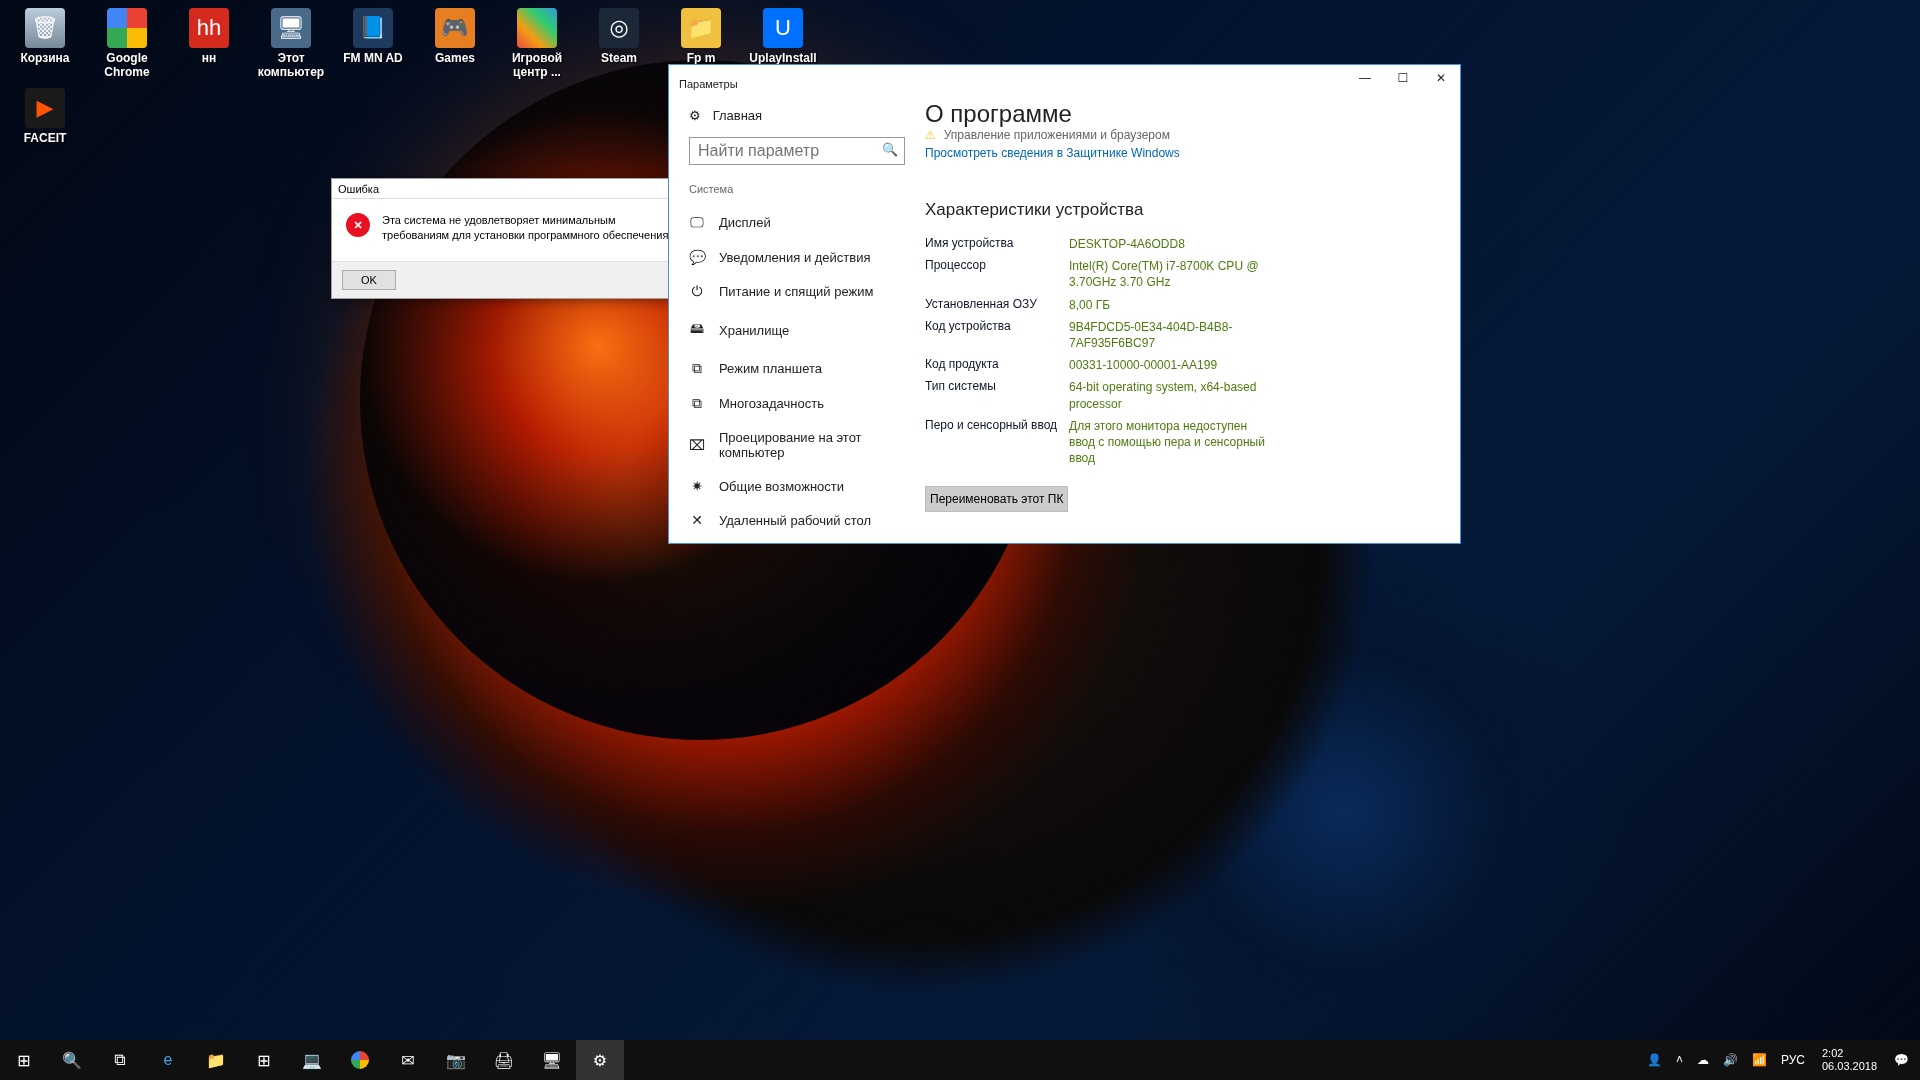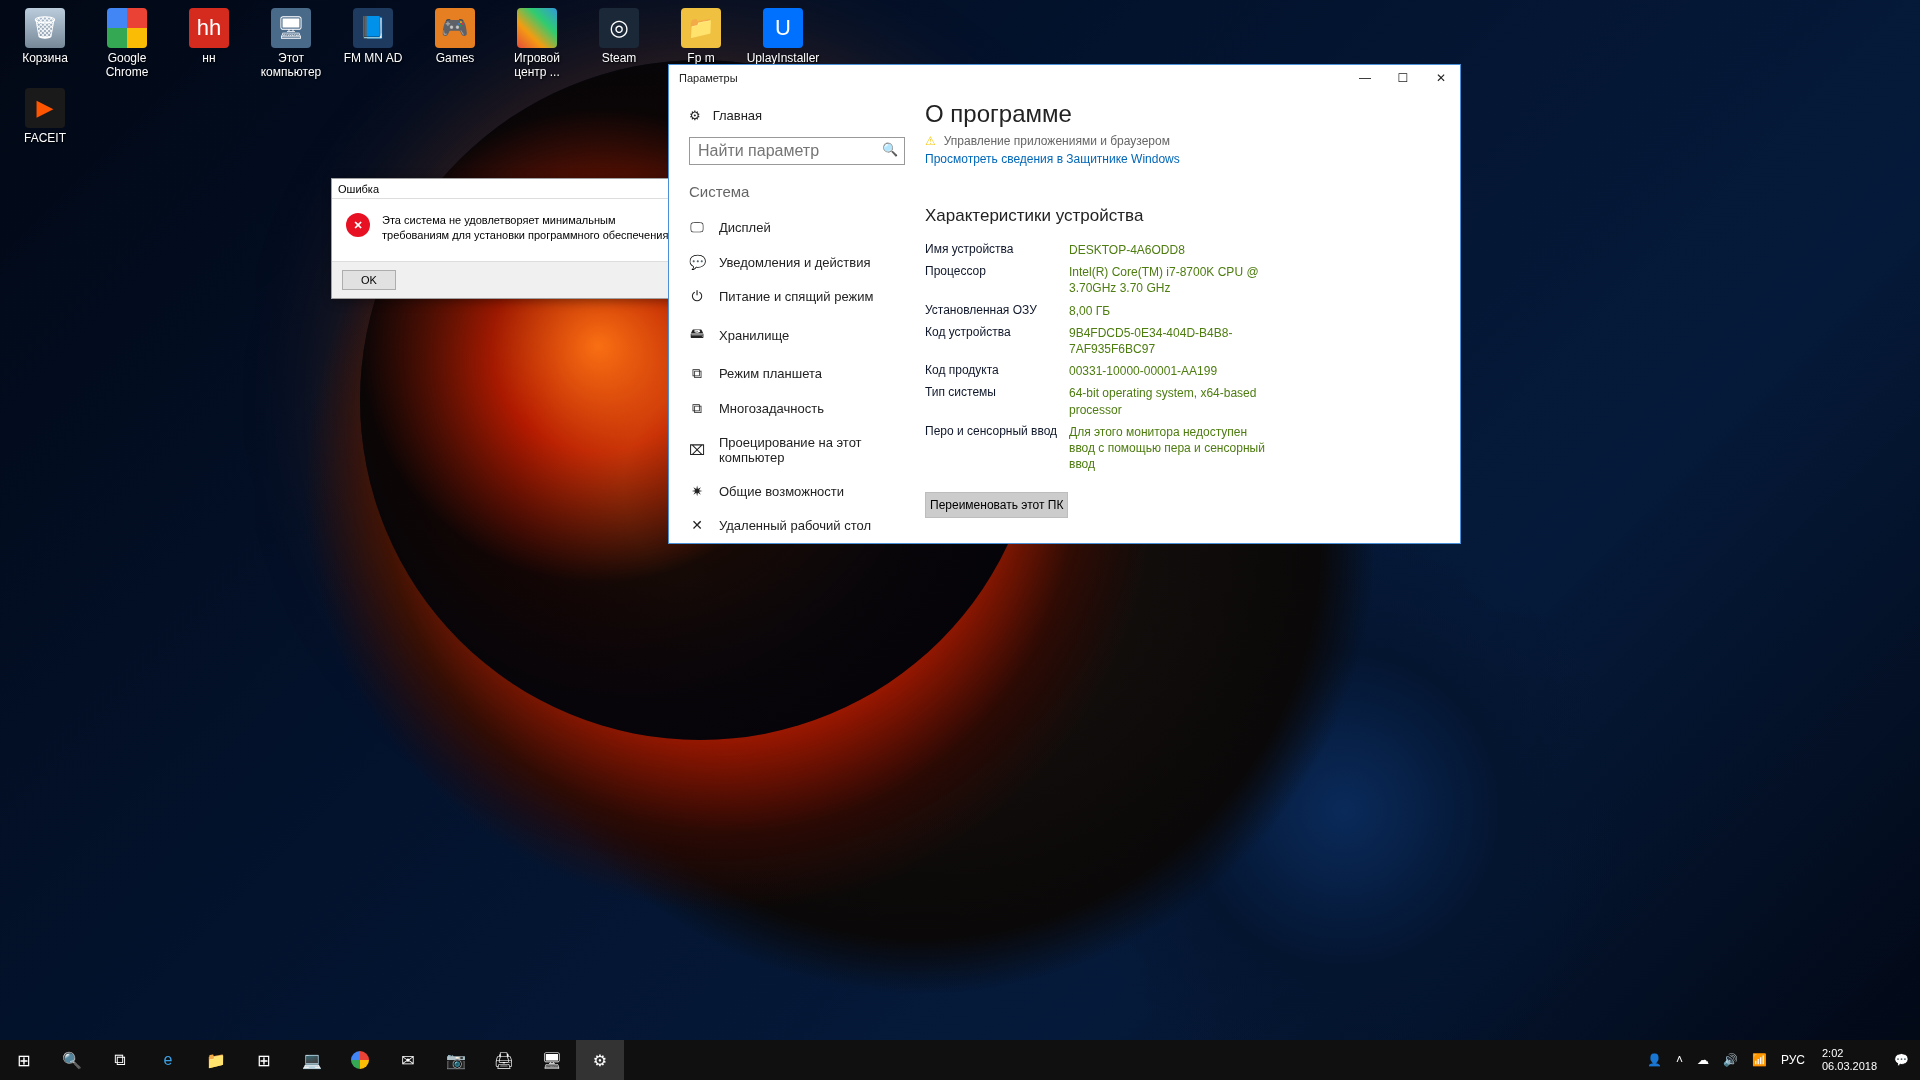--- a/index.html
+++ b/index.html
@@ -3,50 +3,50 @@
 <meta charset="utf-8">
 <style>
 * { box-sizing: border-box; margin: 0; padding: 0; font-family: "Segoe UI", Tahoma, sans-serif; }
 html, body { width: 1920px; height: 1080px; overflow: hidden; }
 body { position: relative; background: #000814; }
 .wallpaper { position: absolute; inset: 0; background: radial-gradient(circle at 38% 45%, #ff3800 0%, #ff6b1a 8%, #b31000 16%, #2a0a05 26%, transparent 32%), radial-gradient(circle at 48% 50%, #1a1410 0%, #0a0808 35%, transparent 40%), radial-gradient(circle at 70% 75%, #0a2a5a 0%, #041530 10%, transparent 18%), linear-gradient(135deg, #020815 0%, #03132e 40%, #051a3a 70%, #020815 100%); }
 .planet-shadow { position: absolute; left: 360px; top: 60px; width: 680px; height: 680px; border-radius: 50%; background: radial-gradient(circle at 35% 42%, rgba(255,120,20,.9) 0%, rgba(180,30,0,.7) 18%, rgba(10,5,5,.95) 40%, rgba(5,5,10,.98) 60%, rgba(2,2,5,1) 100%); box-shadow: 0 0 120px rgba(255,100,0,.25); }
 .desktop-icons { position: absolute; left: 8px; top: 4px; display: flex; gap: 8px; }
 .di { width: 74px; text-align: center; color: #fff; font-size: 12px; cursor: pointer; }
 .di .ico { width: 40px; height: 40px; margin: 4px auto 4px; border-radius: 4px; display: flex; align-items: center; justify-content: center; font-size: 22px; }
-.di .lbl { text-shadow: 1px 1px 2px #000; line-height: 1.15; word-wrap: break-word; }
+.di .lbl { text-shadow: 1px 1px 2px #000; line-height: 1.15; word-wrap: break-word; font-weight: bold; }
 .i-bin{background:linear-gradient(#bcd,#789);} .i-chrome{background:conic-gradient(#ea4335 0 90deg,#fbbc05 90deg 180deg,#34a853 180deg 270deg,#4285f4 270deg 360deg);border-radius:50%;}
 .i-hh{background:#d52b1e;} .i-pc{background:#4a6a8a;} .i-fm{background:#1e3a5f;} .i-games{background:#e67e22;} .i-igr{background:linear-gradient(45deg,#e74c3c,#f39c12,#2ecc71,#3498db);}
 .i-steam{background:#1b2838;color:#fff;} .i-fpm{background:#f0c040;} .i-uplay{background:#0070ff;color:#fff;} .i-faceit{background:#1a1a1a;color:#ff5500;}
 .row2 { position: absolute; left: 8px; top: 84px; }
 
 .error-dlg { position: absolute; left: 331px; top: 178px; width: 366px; background: #f0f0f0; border: 1px solid #a0a0a0; box-shadow: 2px 2px 10px rgba(0,0,0,.4); font-size: 11px; }
 .error-dlg .titlebar { height: 20px; background: #fff; border-bottom: 1px solid #ddd; display: flex; align-items: center; padding: 0 6px; font-size: 11px; position: relative; }
 .error-dlg .titlebar .close { position: absolute; right: 4px; top: 1px; width: 16px; height: 16px; font-size: 14px; color: #888; text-align: center; cursor: pointer; }
 .error-dlg .body { background: #fff; padding: 14px 14px 18px 14px; display: flex; gap: 12px; }
 .error-dlg .err-ico { width: 24px; height: 24px; border-radius: 50%; background: #e81123; display: flex; align-items: center; justify-content: center; color: #fff; font-weight: bold; flex-shrink: 0; }
 .error-dlg .msg { font-size: 11px; line-height: 1.35; }
 .error-dlg .footer { padding: 8px 10px; display: flex; background: #f0f0f0; border-top: 1px solid #ddd; }
 .error-dlg .ok { width: 54px; height: 20px; font-size: 11px; background: #e1e1e1; border: 1px solid #adadad; cursor: pointer; }
 
 .settings { position: absolute; left: 668px; top: 64px; width: 793px; height: 480px; background: #fff; border: 1px solid #4a90d9; font-size: 13px; color: #222; display: flex; flex-direction: column; }
-.settings .titlebar { height: 25px; display: flex; align-items: center; padding: 0 10px; font-size: 11px; position: relative; }
+.settings .titlebar { height: 25px; display: flex; align-items: flex-end; padding: 0 10px; font-size: 11px; position: relative; }
 .settings .winbtns { position: absolute; right: 0; top: 0; display: flex; }
 .settings .winbtns div { width: 38px; height: 25px; display: flex; align-items: center; justify-content: center; cursor: pointer; font-size: 12px; }
 .settings .content { flex: 1; display: flex; overflow: hidden; }
 .settings .side { width: 256px; padding: 12px 20px; }
 .settings .side .home { display: flex; align-items: center; gap: 12px; padding: 6px 0; margin-bottom: 8px; cursor: pointer; }
 .settings .search { position: relative; margin-bottom: 18px; }
 .settings .search input { width: 100%; height: 28px; padding: 0 28px 0 8px; font-size: 16px; border: 1px solid #999; }
 .settings .search .sico { position: absolute; right: 6px; top: 5px; font-size: 13px; color: #666; }
-.settings .section-hdr { font-size: 15px; color: #666; margin-bottom: 10px; }
+.settings .section-hdr { font-size: 11px; color: #666; margin-bottom: 10px; }
 .settings .nav-item { display: flex; align-items: center; gap: 14px; padding: 9px 0; cursor: pointer; font-size: 13px; }
 .settings .nav-item .nico { width: 16px; text-align: center; font-size: 14px; }
 .settings .main { flex: 1; padding: 10px 30px 20px 0; overflow: hidden; }
-.settings .main h1 { font-size: 24px; font-weight: 400; margin-bottom: 6px; }
+.settings .main h1 { font-size: 24px; font-weight: 400; }
 .settings .warn-row { display: flex; align-items: center; gap: 8px; color: #666; font-size: 12px; margin-bottom: 4px; }
 .settings .link { color: #0067b8; font-size: 12px; cursor: pointer; }
 .settings h2 { font-size: 17px; font-weight: 400; margin: 40px 0 16px 0; }
 .spec-row { display: flex; font-size: 12px; margin-bottom: 6px; }
 .spec-row .k { width: 144px; color: #0f172a; }
 .spec-row .v { flex: 1; color: #4d7c0f; max-width: 200px; line-height: 1.35; }
 .rename-btn { margin-top: 14px; padding: 5px 4px; font-size: 12px; background: #ccc; border: 1px solid #bdbdbd; cursor: pointer; }
 
 .taskbar { position: absolute; left: 0; bottom: 0; width: 100%; height: 40px; background: #101010; display: flex; align-items: center; color: #fff; }
 .taskbar .tb { width: 48px; height: 40px; display: flex; align-items: center; justify-content: center; cursor: pointer; font-size: 16px; }

